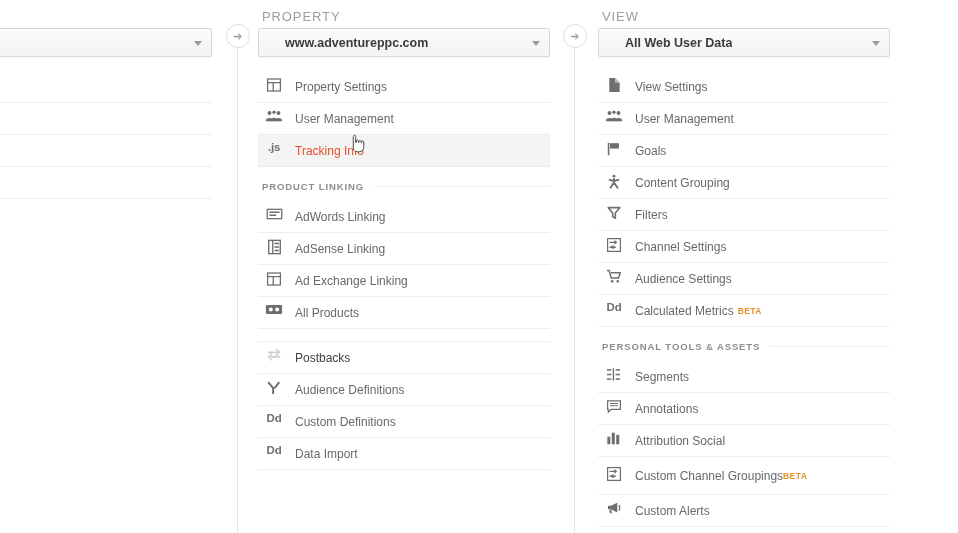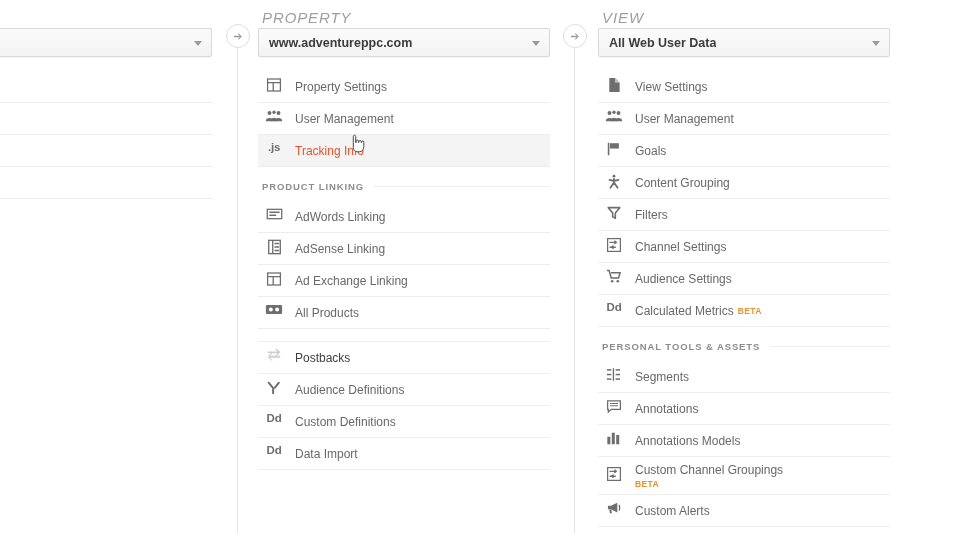--- a/index.html
+++ b/index.html
@@ -27,40 +27,39 @@
     position: absolute;
     top: 0;
     height: 533px;
     box-sizing: border-box;
   }
   .col-account  { left: -98px; width: 310px; }
   .col-property { left: 258px; width: 292px; }
   .col-view     { left: 598px; width: 292px; }
 
   .col-label {
-    font-size: 15px;
+    font-size: 13px;
     letter-spacing: 0.9px;
     color: #9e9e9e;
     text-transform: uppercase;
     padding: 9px 0 5px 4px;
     height: 14px;
-    font-style: italic;
   }
 
   
   .select-box {
     position: relative;
     height: 29px;
     border: 1px solid #d9d9d9;
     border-radius: 2px;
     background: linear-gradient(#fbfbfb, #f3f3f3);
     box-shadow: 0 1px 1px rgba(0,0,0,0.04);
     display: flex;
     align-items: center;
-    padding: 0 10px;
+    padding: 0 26px;
     box-sizing: border-box;
   }
   .select-value {
     font-size: 12.5px;
     font-weight: bold;
     color: #3c3c3c;
     white-space: nowrap;
     overflow: hidden;
   }
   .select-caret {
@@ -107,21 +106,21 @@
     letter-spacing: -0.2px;
   }
 
   .menu-label {
     font-size: 12px;
     color: #68686a;
     line-height: 14px;
   }
   .menu-row.selected .menu-label { color: #e8502a; }
 
-  .label-stack { display: flex; flex-direction: column; justify-content: center; }
+  .label-stack { display: flex; justify-content: center; }
   .beta-inline {
     font-size: 8.5px;
     font-weight: bold;
     color: #e8912a;
     letter-spacing: 0.4px;
     margin-left: 4px;
   }
   .beta-under {
     font-size: 8.5px;
     font-weight: bold;
@@ -500,21 +499,21 @@
       </div>
 
       <div class="menu-row">
         <span class="ico">
           <svg width="16" height="15" viewBox="0 0 18 16" fill="#6e6e6e">
               <rect x="1.5" y="6" width="3.4" height="8.5"></rect>
               <rect x="6.5" y="1.5" width="3.4" height="13"></rect>
               <rect x="11.5" y="4" width="3.4" height="10.5"></rect>
             </svg>
         </span>
-        <span class="menu-label">Annotations Models</span>
+        <span class="menu-label">Attribution Social</span>
       </div>
 
       <div class="menu-row tall">
         <span class="ico">
           <svg width="16" height="16" viewBox="0 0 18 18" fill="none" stroke="#6e6e6e" stroke-width="1.4">
               <rect x="1.8" y="1.8" width="14.4" height="14.4"></rect>
               <path d="M4 6h7M4 11.5h7" stroke-width="1.5"></path>
               <path d="M9.5 4.2L11.6 6 9.5 7.8M8.5 9.7L6.4 11.5 8.5 13.3" stroke-width="1.5"></path>
             </svg>
         </span>

